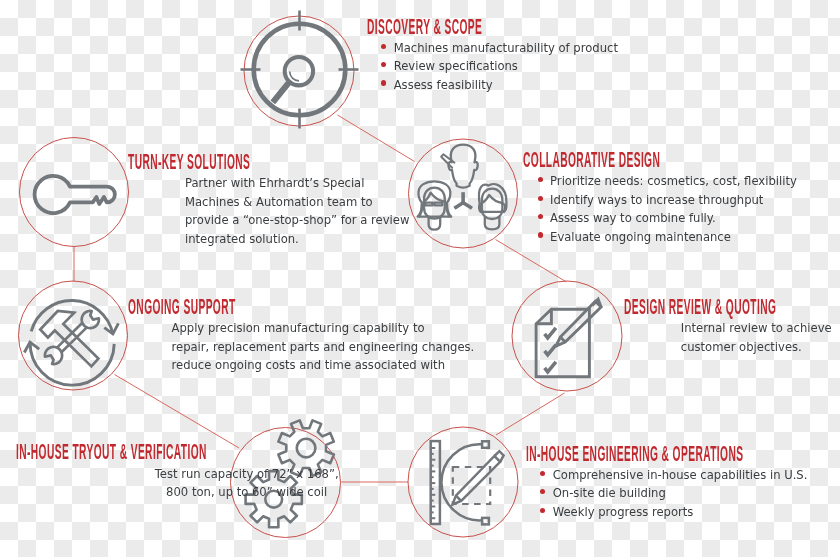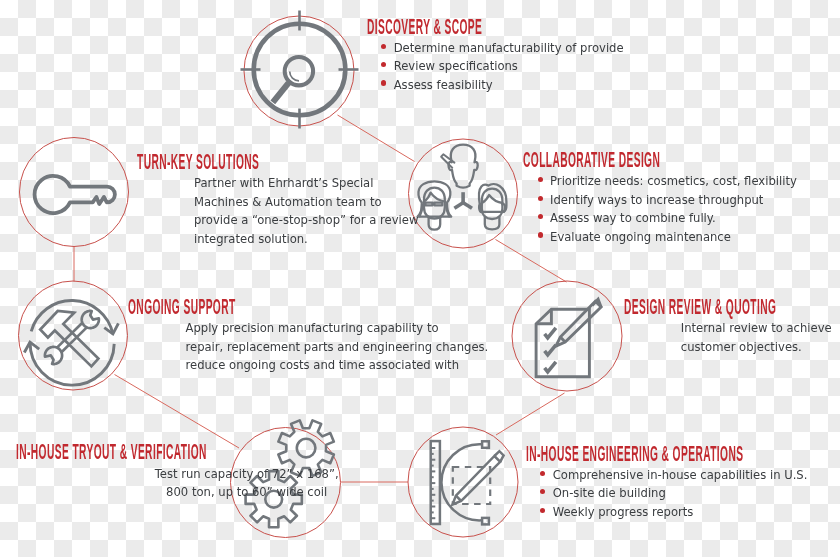--- a/index.html
+++ b/index.html
@@ -225,21 +225,21 @@
         <path d="M 39.2 349.1 L 30.0 342.2 L 24.3 352.5" stroke-width="2.9"></path>
         <path d="M 74.2 312.7 L 57.7 311.0 L 40.2 329.5 L 47.9 337.5 L 54.8 330.5 L 91.4 366.4 L 98.4 358.6 L 63.3 323.9 Z"></path>
         <path stroke-linejoin="round" d="M 98.81 318.25 L 98.90 319.49 L 98.81 320.73 L 98.55 321.94 L 98.11 323.11 L 97.51 324.20 L 96.75 325.19 L 95.87 326.06 L 94.86 326.79 L 93.76 327.37 L 92.59 327.79 L 91.37 328.03 L 90.13 328.10 L 88.89 327.98 L 87.68 327.69 L 86.53 327.23 L 85.45 326.60 L 84.48 325.83 L 83.63 324.92 L 82.91 323.91 L 82.36 322.79 L 56.97 347.63 L 58.07 348.21 L 59.07 348.95 L 59.96 349.82 L 60.71 350.81 L 61.31 351.90 L 61.75 353.06 L 62.01 354.28 L 62.10 355.52 L 62.01 356.76 L 61.74 357.97 L 61.29 359.13 L 60.69 360.22 L 59.93 361.21 L 59.04 362.08 L 58.04 362.81 L 56.93 363.38 L 55.76 363.80 L 54.54 364.04 L 53.30 364.10 L 52.06 363.98 L 53.53 359.80 L 50.84 355.42 L 44.99 356.75 L 44.90 355.51 L 44.99 354.27 L 45.25 353.06 L 45.69 351.89 L 46.29 350.80 L 47.05 349.81 L 47.93 348.94 L 48.94 348.21 L 50.04 347.63 L 51.21 347.21 L 52.43 346.97 L 53.67 346.90 L 54.91 347.02 L 56.12 347.31 L 57.27 347.77 L 58.35 348.40 L 59.32 349.17 L 60.17 350.08 L 60.89 351.09 L 61.44 352.21 L 86.83 327.37 L 85.73 326.79 L 84.73 326.05 L 83.84 325.18 L 83.09 324.19 L 82.49 323.10 L 82.05 321.94 L 81.79 320.72 L 81.70 319.48 L 81.79 318.24 L 82.06 317.03 L 82.51 315.87 L 83.11 314.78 L 83.87 313.79 L 84.76 312.92 L 85.76 312.19 L 86.87 311.62 L 88.04 311.20 L 89.26 310.96 L 90.50 310.90 L 91.74 311.02 L 90.27 315.20 L 92.96 319.58 Z"></path>
       </g>
     </g>
   </svg>
 
   <div class="block" style="left:367px;top:19.6px;">
     <div class="heading">DISCOVERY &amp; SCOPE</div>
     <ul class="bullets body-text" style="margin-top:4.2px;margin-left:14px;">
-      <li>Determine manufacturability of provide</li>
+      <li>Machines manufacturability of product</li>
       <li>Review specifications</li>
       <li>Assess feasibility</li>
     </ul>
   </div>
 
   <div class="block" style="left:523.4px;top:153.1px;">
     <div class="heading">COLLABORATIVE DESIGN</div>
     <ul class="bullets body-text" style="margin-top:4.2px;margin-left:14px;">
       <li>Prioritize needs: cosmetics, cost, flexibility</li>
       <li>Identify ways to increase throughput</li>
@@ -268,28 +268,28 @@
   <div class="block" style="left:16.3px;top:445.4px;">
     <div class="heading">IN-HOUSE TRYOUT &amp; VERIFICATION</div>
     <div class="body-text" style="margin-top:4.2px;margin-left:15px;text-align:center;">
       <div>Test run capacity of 72” x 168”,</div>
       <div>800 ton, up to 60” wide coil</div>
     </div>
   </div>
 
   <div class="block" style="left:127.5px;top:300px;">
     <div class="heading">ONGOING SUPPORT</div>
-    <div class="body-text" style="margin-top:4.2px;margin-left:14px;">
+    <div class="body-text" style="margin-top:4.2px;">
       <div>Apply precision manufacturing capability to</div>
       <div>repair, replacement parts and engineering changes.</div>
       <div>reduce ongoing costs and time associated with</div>
     </div>
   </div>
 
-  <div class="block" style="left:137px;top:155.1px;">
+  <div class="block" style="left:128px;top:155.1px;">
     <div class="heading">TURN-KEY SOLUTIONS</div>
     <div class="body-text" style="margin-top:4.2px;margin-left:13px;">
       <div>Partner with Ehrhardt’s Special</div>
       <div>Machines &amp; Automation team to</div>
       <div>provide a “one-stop-shop” for a review</div>
       <div>integrated solution.</div>
     </div>
   </div>
 </div>
 

